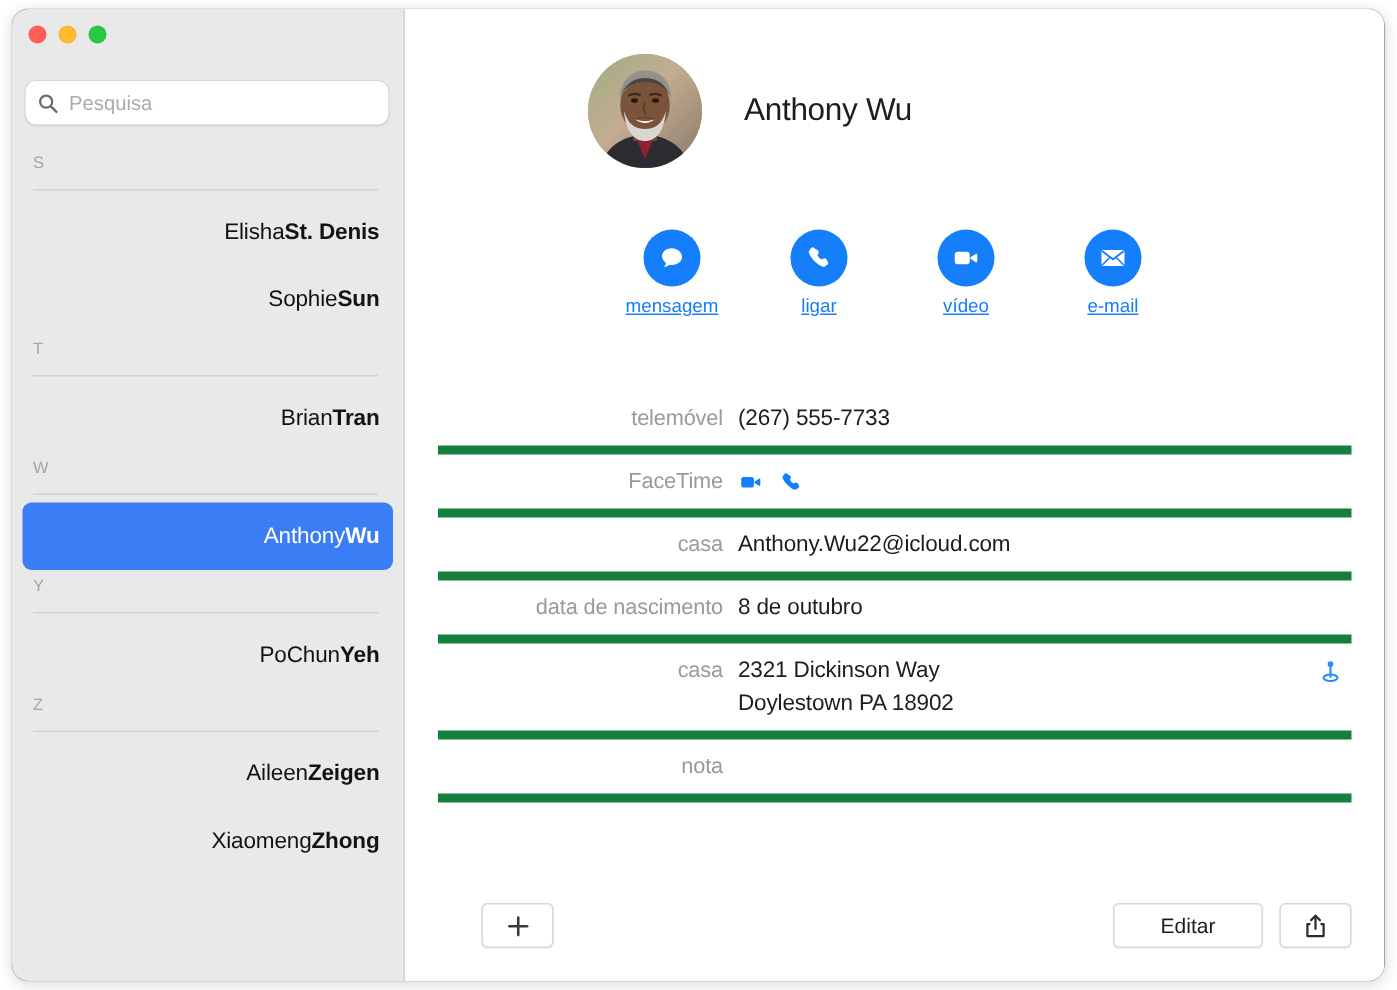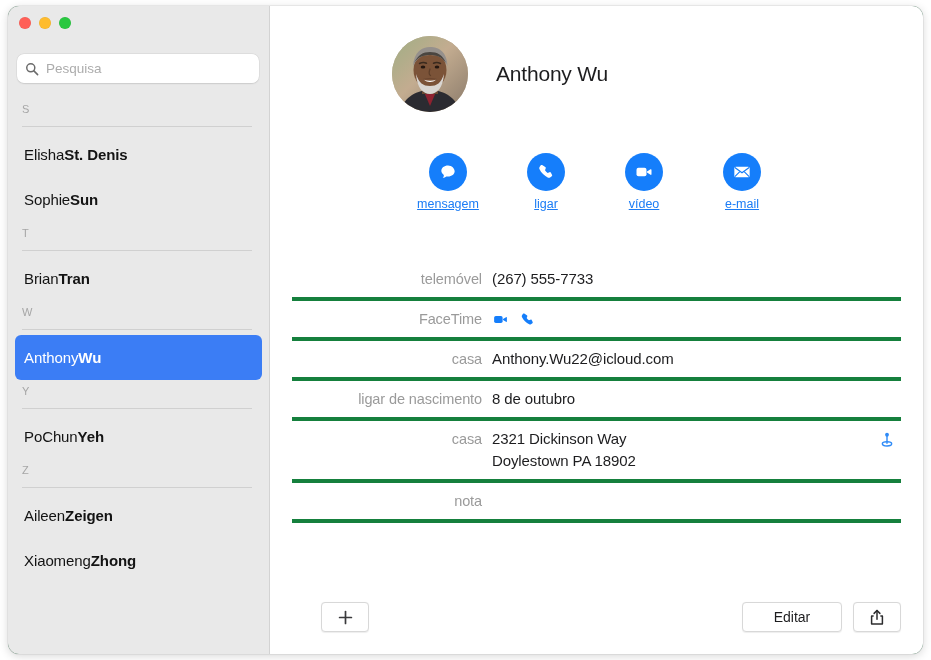--- a/index.html
+++ b/index.html
@@ -101,20 +101,21 @@
   .contact-row {
     height: 45px;
     margin: 0 7px;
     padding: 0 9px;
     display: flex;
     align-items: center;
     border-radius: 6px;
     font-size: 15px;
     color: #131313;
     letter-spacing: -0.1px;
+    justify-content: flex-end;
   }
   .contact-row.selected {
     background: #3b7df5;
     color: #ffffff;
   }
   .contact-row .sur { font-weight: bold; }
   .contact-row.selected .sur { font-weight: bold; }
 
   
   #detail {
@@ -182,21 +183,21 @@
   
   #fields {
     position: absolute;
     left: 22px;
     right: 22px;
     top: 255px;
   }
   .field-row {
     display: flex;
     align-items: flex-start;
-    border-bottom: 4px solid #15803d;
+    border-bottom: 6px solid #15803d;
     min-height: 36px;
     padding: 7px 0 7px 0;
     position: relative;
   }
   .field-row:first-child { border-top: none; }
   .field-label {
     width: 200px;
     flex: 0 0 200px;
     text-align: right;
     padding-right: 10px;
@@ -416,21 +417,21 @@
                 <path d="M7.4 3.6c-.6-.3-1.3-.1-1.7.4L4.3 6c-.5.7-.6 1.6-.2 2.4 1 2.2 2.5 4.3 4.3 6.1 1.8 1.8 3.9 3.3 6.1 4.3 .8.4 1.7.3 2.4-.2l2-1.4c.5-.4.7-1.1.4-1.7l-1.4-2.7c-.3-.6-1-.8-1.6-.6l-2.3 .9c-1.3-.8-2.4-1.9-3.2-3.2l.9-2.3c.2-.6 0-1.3-.6-1.6L7.4 3.6z" fill="#157efb"></path>
               </svg>
             </div>
           </div>
         </div>
         <div class="field-row">
           <div class="field-label">casa</div>
           <div class="field-value"><span>Anthony.Wu22@icloud.com</span></div>
         </div>
         <div class="field-row">
-          <div class="field-label">ligar de nascimento</div>
+          <div class="field-label">data de nascimento</div>
           <div class="field-value"><span>8 de outubro</span></div>
         </div>
         <div class="field-row">
           <div class="field-label">casa</div>
           <div class="field-value"><span>2321 Dickinson Way</span><span class="line2">Doylestown PA 18902</span></div>
           <div class="map-pin"><svg width="20" height="20" viewBox="0 0 24 24">
               <circle cx="12" cy="5.6" r="2.3" fill="#2f8bf7"></circle>
               <line x1="12" y1="7.4" x2="12" y2="16" stroke="#2f8bf7" stroke-width="1.7" stroke-linecap="round"></line>
               <ellipse cx="12" cy="16.6" rx="5.6" ry="2.6" fill="none" stroke="#2f8bf7" stroke-width="1.7"></ellipse>
             </svg></div>

